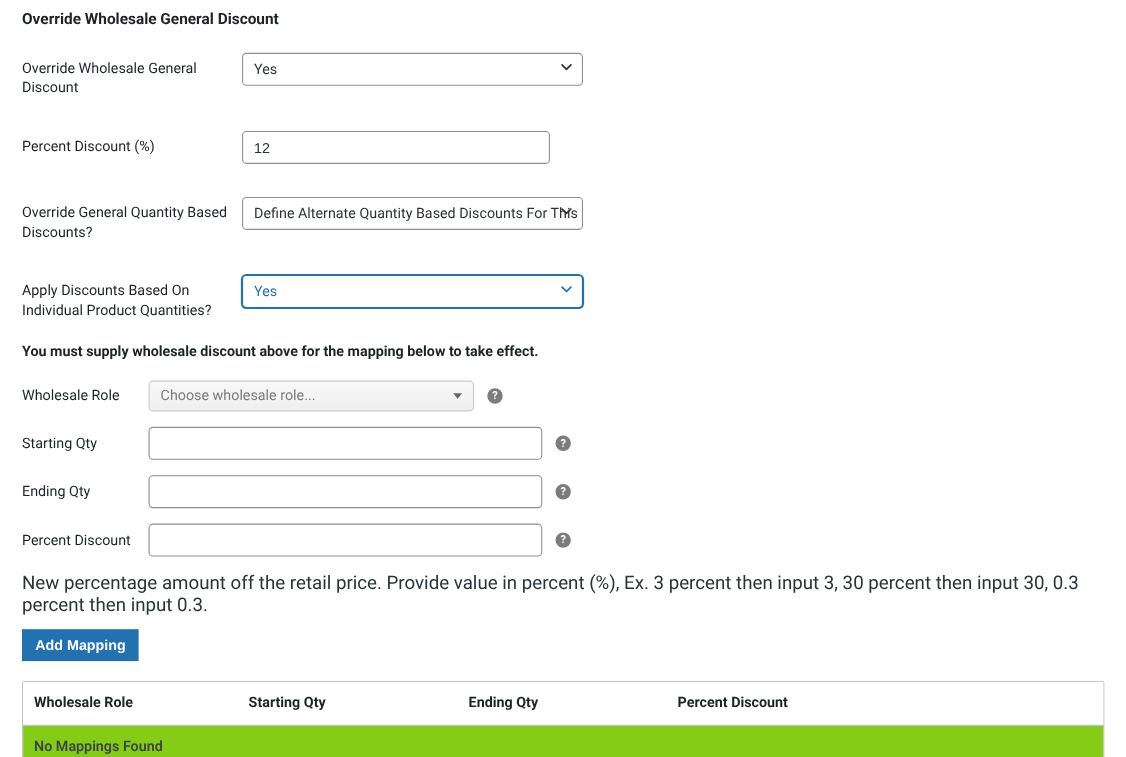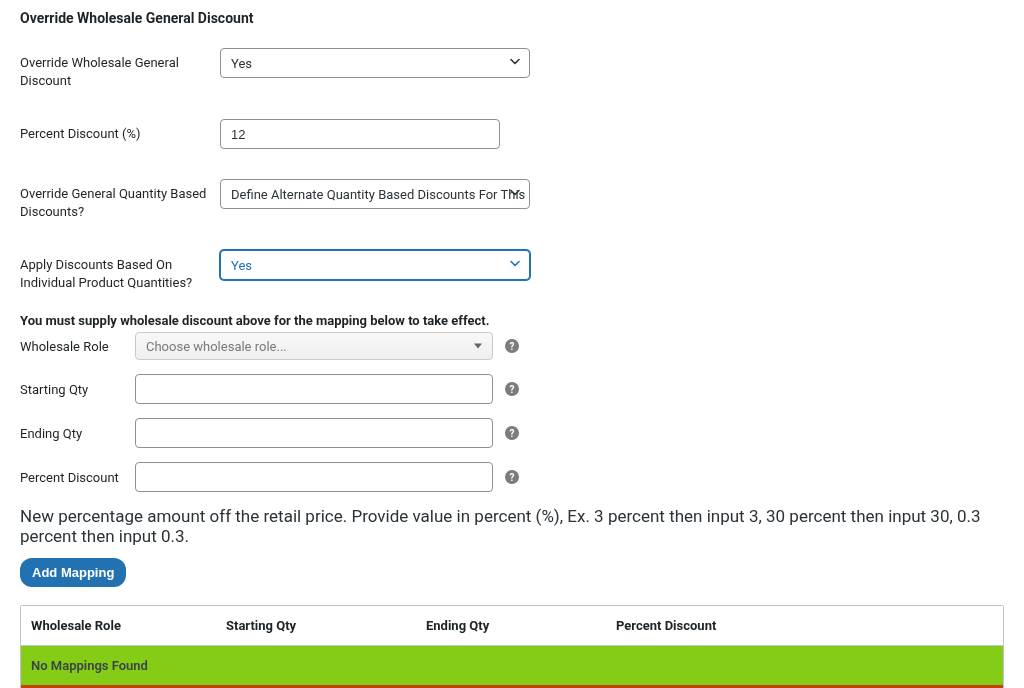--- a/index.html
+++ b/index.html
@@ -70,38 +70,38 @@
     border: 1px solid #8c8f94;
     border-radius: 4px;
     padding: 0 10px;
     font-size: 13px;
     color: #2c3338;
     background: #fff;
   }
   .notice-bold {
     font-size: 13px;
     font-weight: 700;
-    margin: 0 0 4px 0;
+    margin: 0 0 18px 0;
   }
   
   .mapping-row {
     display: flex;
     align-items: center;
     margin-bottom: 14px;
   }
   .mapping-row .mlabel {
     width: 115px;
     flex: 0 0 115px;
     font-size: 13px;
   }
   .role-select {
     position: relative;
     display: inline-flex;
     align-items: center;
-    width: 358px;
+    width: 296px;
     height: 28px;
     border: 1px solid #c9c9c9;
     border-radius: 4px;
     background: linear-gradient(#f8f8f8, #efefef);
     padding: 0 26px 0 10px;
     font-size: 13px;
     color: #7a7a7a;
     cursor: pointer;
   }
   .role-select .tri {
@@ -140,21 +140,21 @@
   .hint {
     font-size: 17px;
     color: #2c3338;
     margin: 4px 0 12px 0;
   }
   .btn-primary {
     display: inline-block;
     background: #2271b1;
     color: #fff;
     border: none;
-    border-radius: 12px;
+    border-radius: 0;
     padding: 7px 12px;
     font-size: 13px;
     font-weight: 600;
     cursor: pointer;
   }
   .mapping-table {
     width: 100%;
     border: 1px solid #c3c4c7;
     border-radius: 2px;
     margin-top: 18px;

